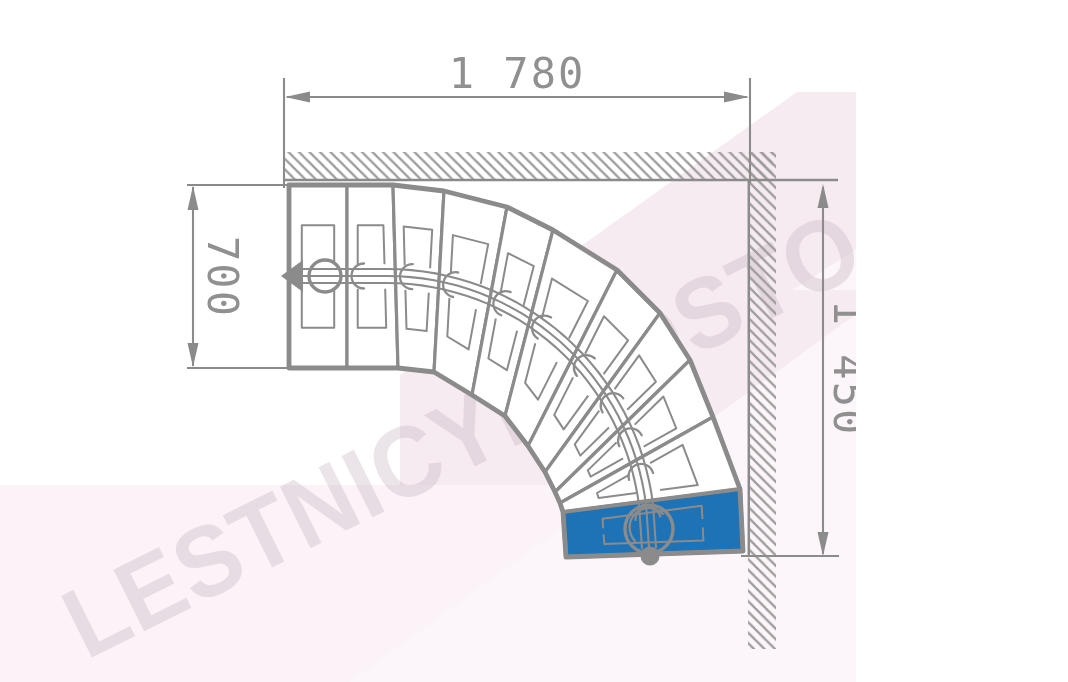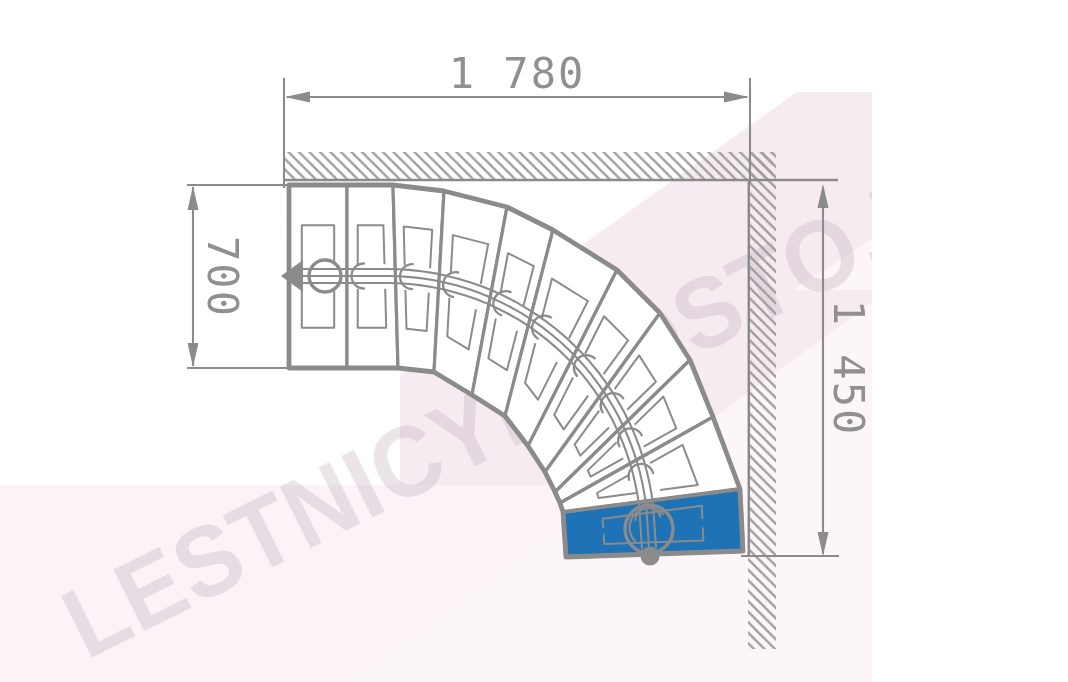--- a/index.html
+++ b/index.html
@@ -13,21 +13,20 @@
     --c-pink-lighter:#fcf5f9;
     --c-watermark:#c5b2be;
   }
   html,body{margin:0;padding:0;background:#ffffff;}
   .canvas{
     position:relative;
     width:856px;height:682px;
     background:#ffffff;
     overflow:hidden;
     font-family:"Liberation Sans",sans-serif;
-    padding-left:16px;
   }
   svg{position:absolute;inset:0;display:block;}
   .bgA{fill:var(--c-pink);}
   .bgB{fill:var(--c-pink-light);}
   .bgC{fill:var(--c-pink-lighter);}
   .hatchline{stroke:var(--c-hatch);stroke-width:2.3;}
   .wallface{stroke:var(--c-line);stroke-width:2.5;fill:none;}
   .dimline{stroke:var(--c-line);stroke-width:2.1;fill:none;}
   .dimarrow{fill:var(--c-line);stroke:none;}
   .dimtxt{

